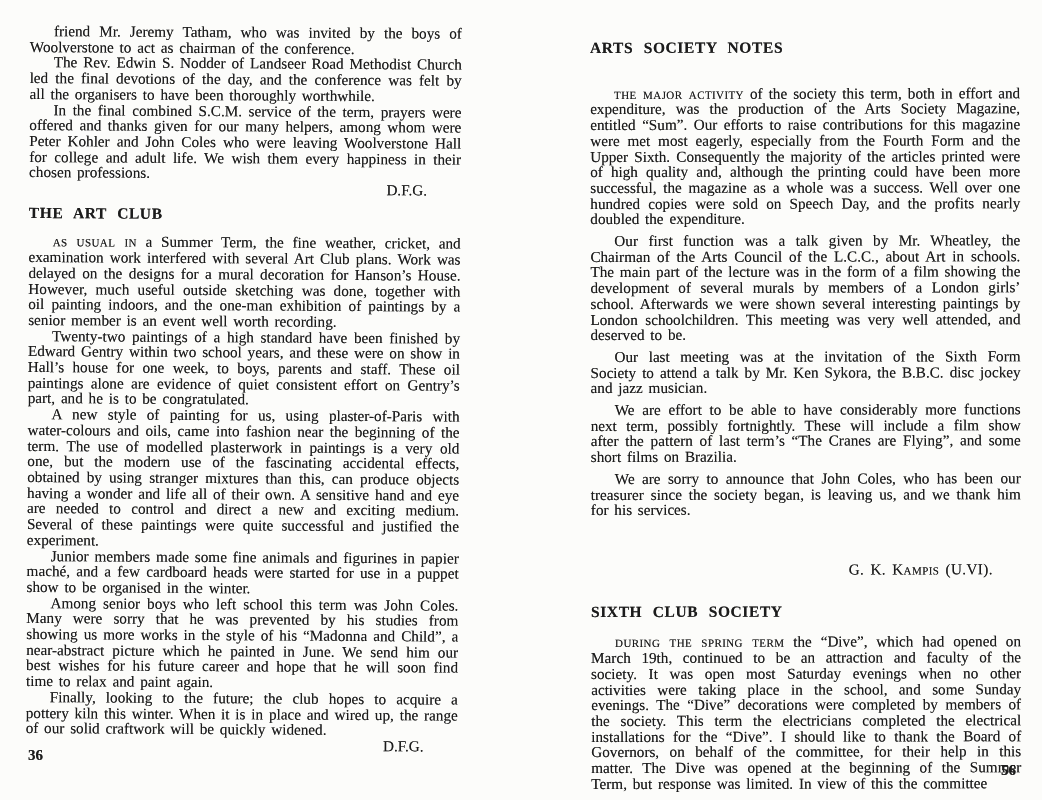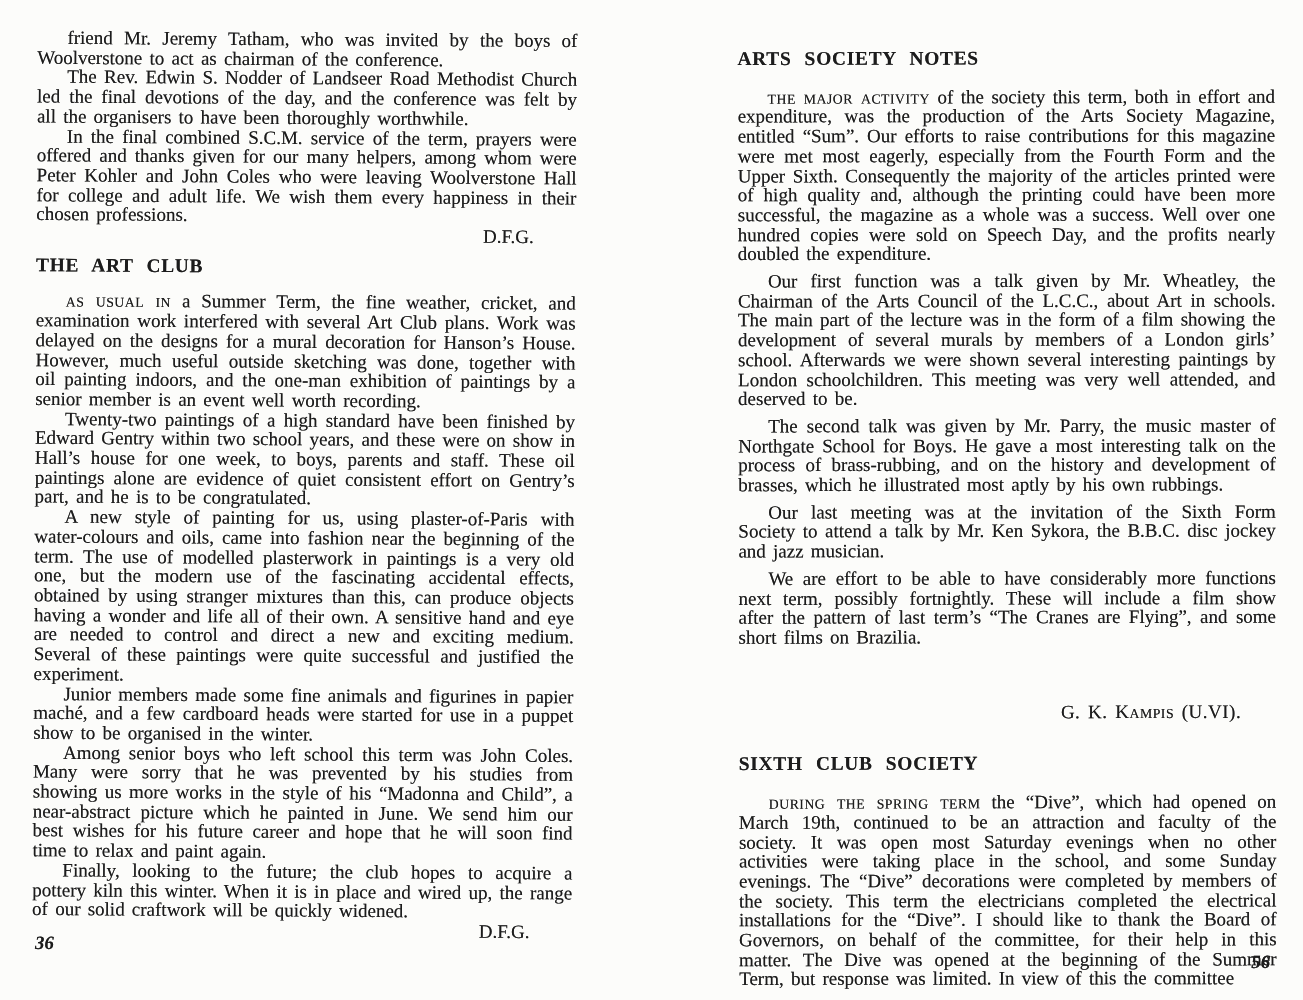--- a/index.html
+++ b/index.html
@@ -48,39 +48,38 @@
   .heading {
     font-size: 15.5px;
     font-weight: bold;
     letter-spacing: 0.6px;
     word-spacing: 6px;
     text-align: left;
     margin: 0;
     text-indent: 0;
   }
   .page-left .heading { margin: 9px 0 13px 0; }
-  .page-right .heading-first { margin: 0 0 15px 0; }
+  .page-right .heading-first { margin: 0 0 30px 0; }
   .page-right .heading-second { margin: 26px 0 15px 0; }
   .signature {
     text-align: right;
     text-indent: 0;
     margin: 0;
   }
   .page-left .signature { padding-right: 34px; }
   .page-right .signature { padding-right: 28px; margin-bottom: 4px; margin-top: 44px; }
   .smallcaps {
     font-variant: small-caps;
     letter-spacing: 0.4px;
   }
   .page-number {
     position: absolute;
     font-size: 15px;
     font-weight: bold;
     text-shadow: 0 0 0.5px rgba(25,25,25,0.65);
-    font-style: italic;
   }
   .page-number-left { left: 28px; top: 747px; }
   .page-number-right { left: 1001px; top: 762px; }
 </style>
 </head>
 <body>
 
 <div class="spread">
 
   <section class="page page-left">
@@ -104,23 +103,23 @@
     </article>
 
   </section>
 
   <section class="page page-right">
 
     <article>
       <h2 class="heading heading-first">ARTS SOCIETY NOTES</h2>
       <p class="para noindent"><span class="smallcaps">the major activity</span><span> of the society this term, both in effort and expenditure, was the production of the Arts Society Magazine, entitled “Sum”.  Our efforts to raise contributions for this magazine were met most eagerly, especially from the Fourth Form and the Upper Sixth.  Consequently the majority of the articles printed were of high quality and, although the printing could have been more successful, the magazine as a whole was a success.  Well over one hundred copies were sold on Speech Day, and the profits nearly doubled the expenditure.</span></p>
       <p class="para">Our first function was a talk given by Mr. Wheatley, the Chairman of the Arts Council of the L.C.C., about Art in schools.  The main part of the lecture was in the form of a film showing the development of several murals by members of a London girls’ school.  Afterwards we were shown several interesting paintings by London schoolchildren.  This meeting was very well attended, and deserved to be.</p>
-      <p class="para">The second talk was given by Mr. Parry, the music master of Northgate School for Boys.  He gave a most interesting talk on the process of brass-rubbing, and on the history and development of brasses, which he illustrated most aptly by his own rubbings.</p>
       <p class="para">Our last meeting was at the invitation of the Sixth Form Society to attend a talk by Mr. Ken Sykora, the B.B.C. disc jockey and jazz musician.</p>
       <p class="para">We are effort to be able to have considerably more functions next term, possibly fortnightly.  These will include a film show after the pattern of last term’s “The Cranes are Flying”, and some short films on Brazilia.</p>
+      <p class="para">We are sorry to announce that John Coles, who has been our treasurer since the society began, is leaving us, and we thank him for his services.</p>
       <p class="para signature smallcaps">G. K. Kampis (U.VI).</p>
     </article>
 
     <article>
       <h2 class="heading heading-second">SIXTH CLUB SOCIETY</h2>
       <p class="para noindent"><span class="smallcaps">during the spring term</span><span> the “Dive”, which had opened on March 19th, continued to be an attraction and faculty of the society.  It was open most Saturday evenings when no other activities were taking place in the school, and some Sunday evenings.  The “Dive” decorations were completed by members of the society.  This term the electricians completed the electrical installations for the “Dive”.  I should like to thank the Board of Governors, on behalf of the committee, for their help in this matter.  The Dive was opened at the beginning of the Summer Term, but response was limited.  In view of this the committee</span></p>
     </article>
 
   </section>
 

